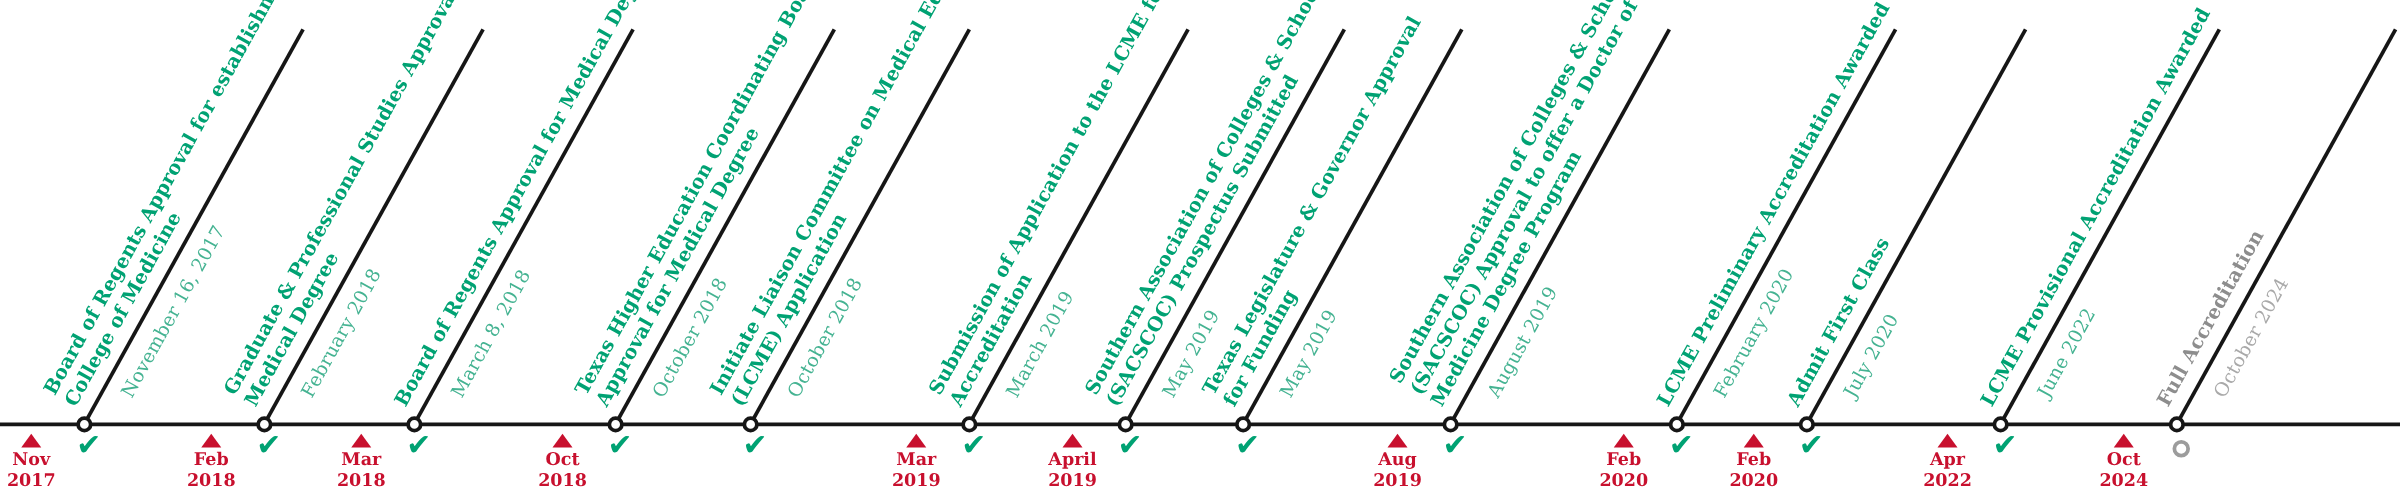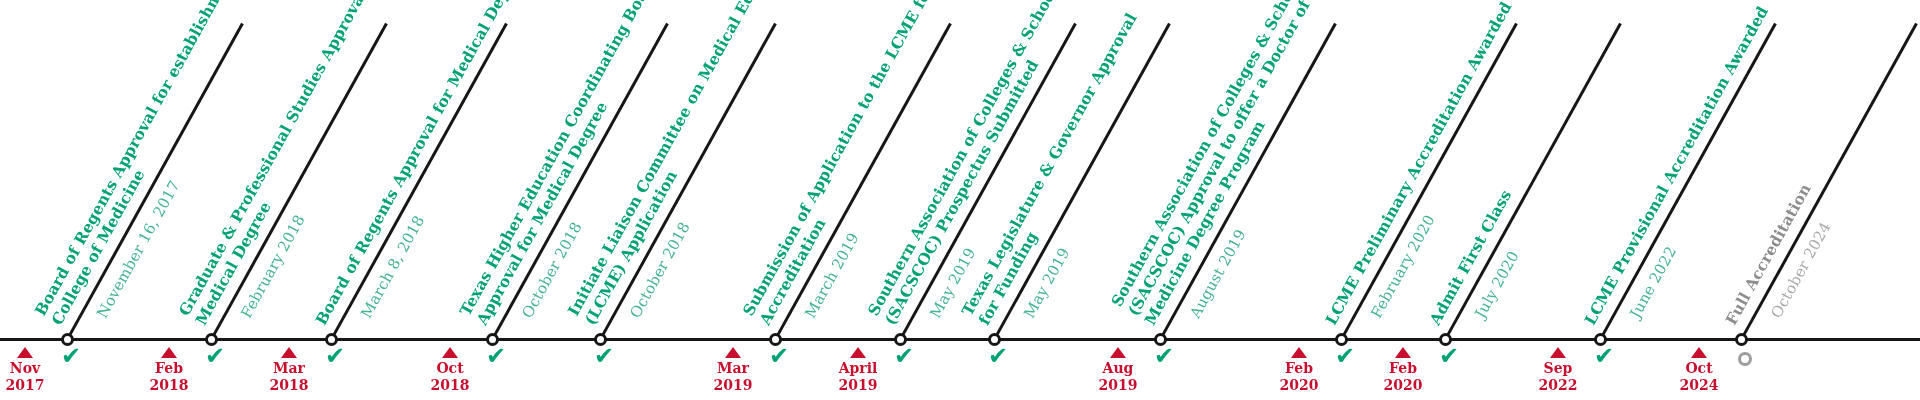--- a/index.html
+++ b/index.html
@@ -252,21 +252,21 @@
     <div class="diag-wrap">
       <div class="diag">
         <div class="diag-line"></div>
         <div class="m-title">LCME Provisional Accreditation Awarded</div>
         <div class="m-date">June 2022</div>
       </div>
     </div>
     <div class="node"></div>
     <div class="marker-group">
       <div class="tri"></div>
-      <div class="marker-date">Sep
+      <div class="marker-date">Apr
 2022</div>
     </div>
     <div class="check">✔</div>
     
   </div>
     <div class="milestone pending" style="left: 1741px;">
     <div class="diag-wrap">
       <div class="diag">
         <div class="diag-line"></div>
         <div class="m-title">Full Accreditation</div>

